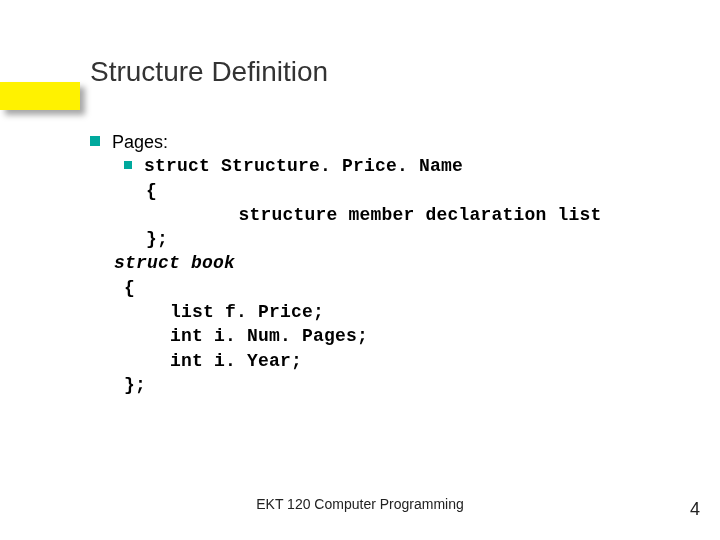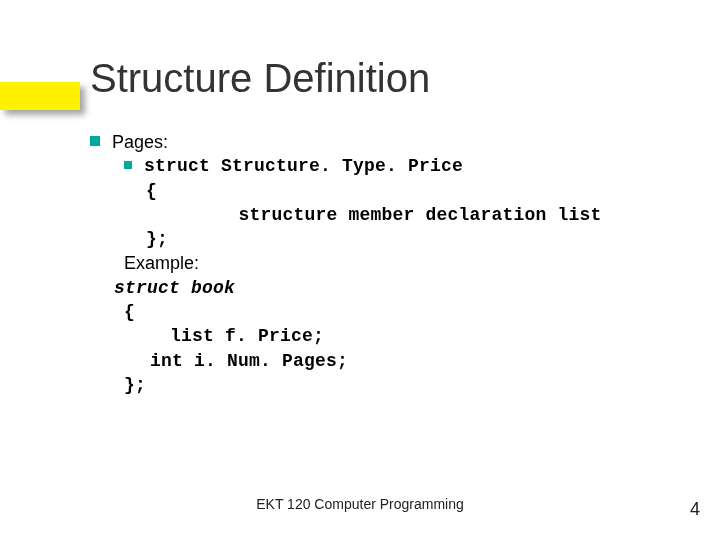--- a/index.html
+++ b/index.html
@@ -20,21 +20,21 @@
     width: 80px;
     height: 28px;
     background: #fff200;
     box-shadow: 5px 5px 6px rgba(0,0,0,0.35);
   }
   .title {
     position: absolute;
     top: 56px;
     left: 90px;
     font-family: Verdana, Arial, sans-serif;
-    font-size: 40px;
+    font-size: 28px;
     color: #333;
     letter-spacing: 0px;
   }
   .content {
     position: absolute;
     top: 130px;
     left: 90px;
     width: 560px;
     font-size: 18px;
     line-height: 1.35;
@@ -90,31 +90,31 @@
 
 <div class="content">
 
   <div class="row lvl1">
     <div class="bullet"></div>
     <div class="sans">Pages:</div>
   </div>
 
   <div class="row lvl2">
     <div class="bullet small"></div>
-    <div class="mono">struct Structure. Type. Price</div>
+    <div class="mono">struct Structure. Price. Name</div>
   </div>
 
   <div class="indent-a mono">{</div>
   <div class="indent-b mono">structure member declaration list</div>
   <div class="indent-a mono">};</div>
 
-  <div class="lvl2 sans" style="margin-left:34px;">Example:</div>
 
   <div class="lvl2 mono" style="margin-left:24px;font-style:italic;">struct book</div>
   <div class="lvl2 mono" style="margin-left:34px;">{</div>
   <div class="mono" style="margin-left:80px;">list f. Price;</div>
-  <div class="mono" style="margin-left:60px;">int i. Num. Pages;</div>
+  <div class="mono" style="margin-left:80px;">int i. Num. Pages;</div>
+  <div class="mono" style="margin-left:80px;">int i. Year;</div>
   <div class="lvl2 mono" style="margin-left:34px;">};</div>
 
 </div>
 
 <div class="footer">EKT 120 Computer Programming</div>
 <div class="pagenum">4</div>
 
 </body></html>

